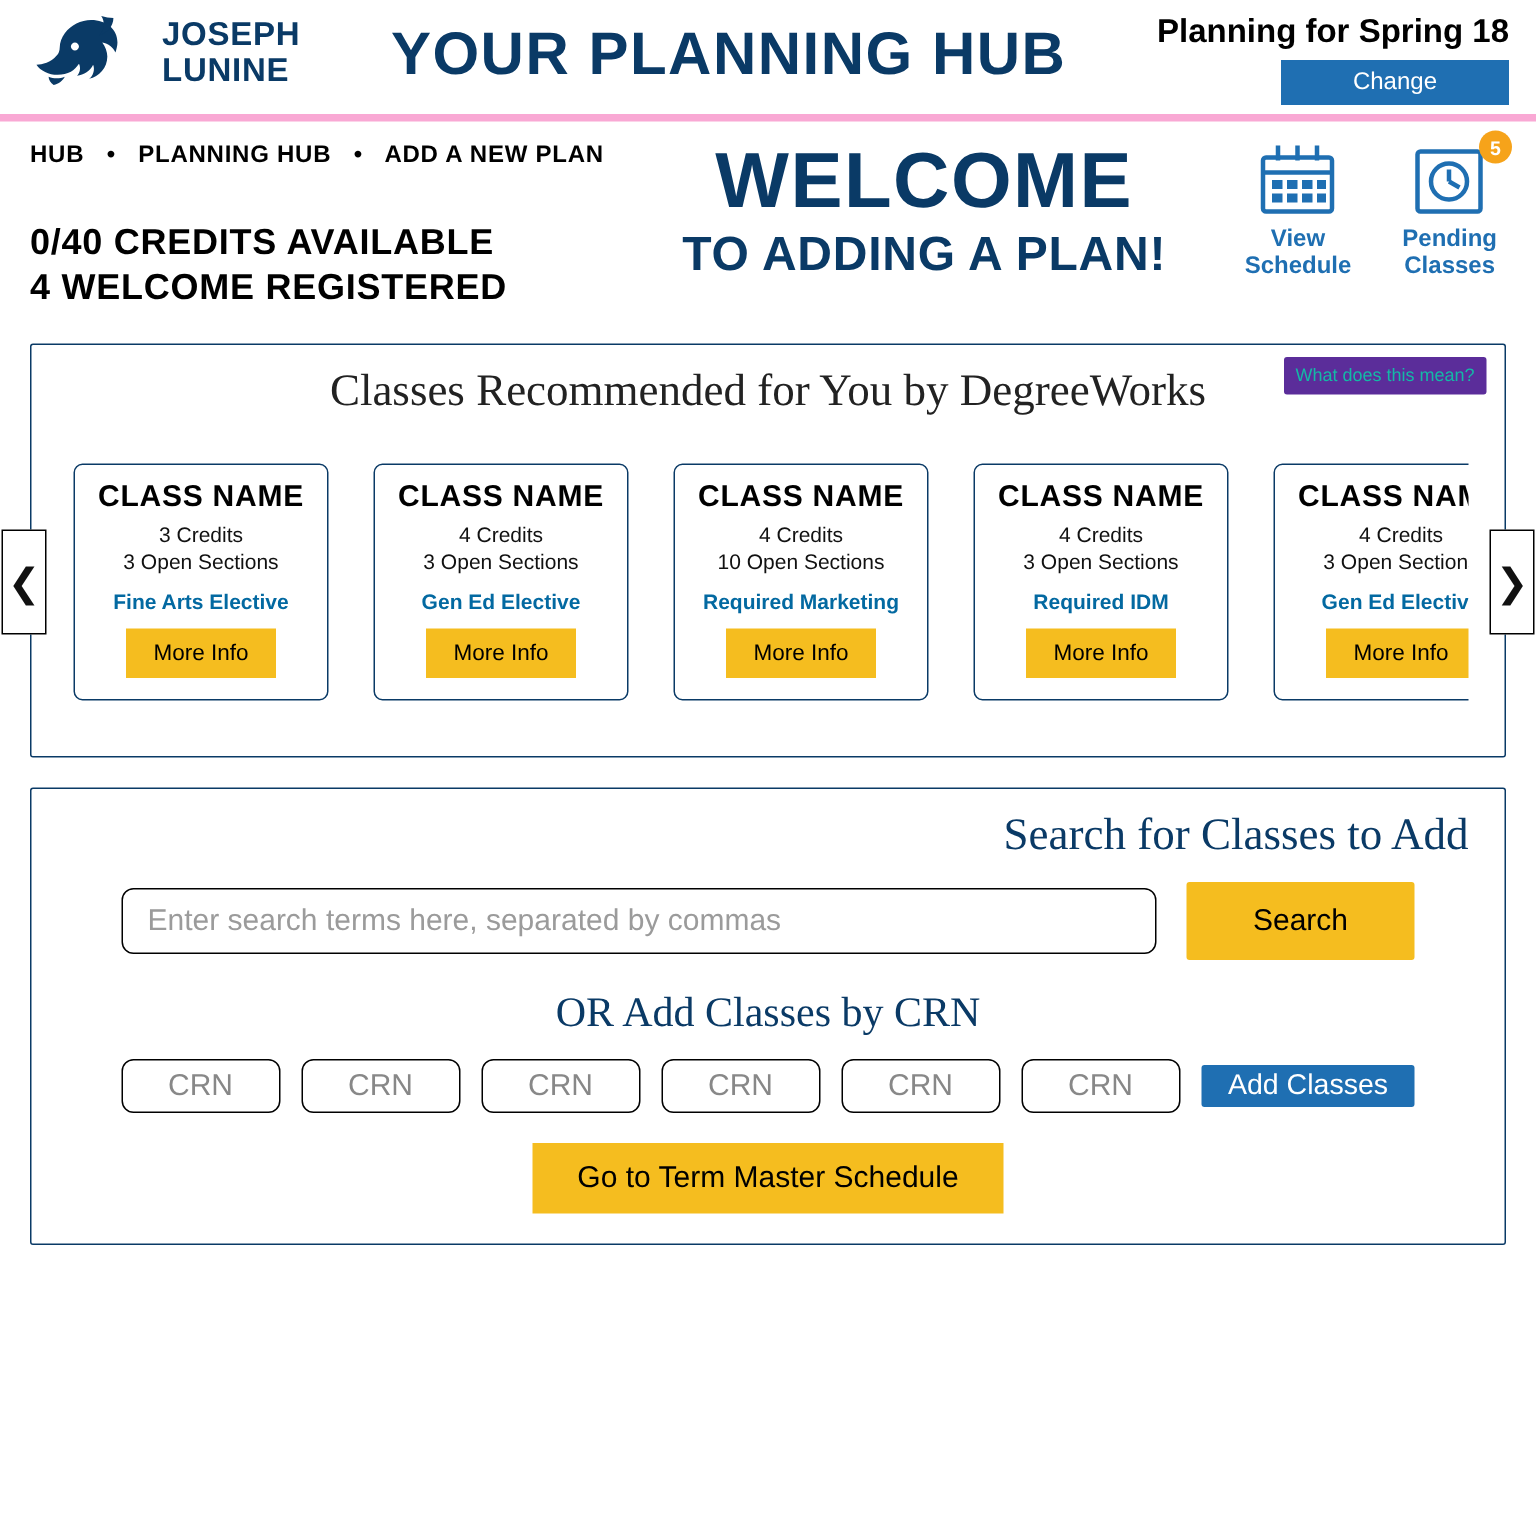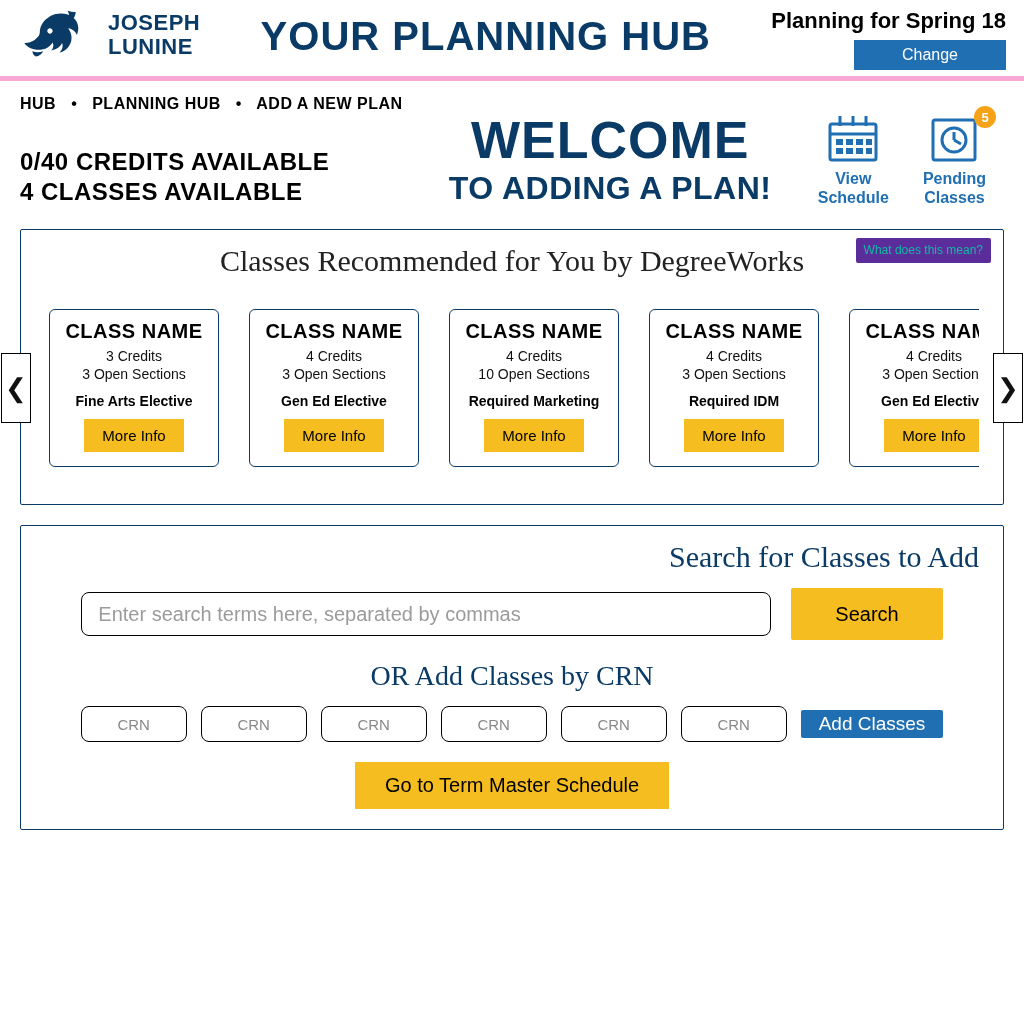--- a/index.html
+++ b/index.html
@@ -35,22 +35,22 @@
   }
   .header-right{text-align:right;}
   .term-label{font-weight:700;font-size:22px;color:#000;margin-bottom:6px;white-space:nowrap;}
   .btn-change{
     display:inline-block;background:var(--blue);color:#fff;border:none;
     padding:6px 48px;font-size:16px;cursor:pointer;
   }
 
   
   .subrow{
-    display:flex;align-items:flex-end;justify-content:space-between;
-    padding:14px 32px 6px 20px;
+    display:flex;align-items:flex-start;justify-content:space-between;
+    padding:14px 20px 6px 20px;
   }
   .subrow-left{min-width:300px;}
   .breadcrumb{
     font-family:"Arial Narrow",Arial,sans-serif;font-stretch:condensed;
     font-weight:700;letter-spacing:.5px;font-size:16px;color:#000;
   }
   .breadcrumb .sep{padding:0 10px;color:#000;}
   .credits-block{margin-top:34px;
     font-family:"Arial Narrow",Arial,sans-serif;font-stretch:condensed;
     color:#000;}
@@ -92,21 +92,21 @@
   }
   .card{
     flex:0 0 170px;border:1.5px solid var(--navy);border-radius:6px;
     padding:10px 10px 14px 10px;text-align:center;background:#fff;
   }
   .card .name{
     font-family:"Arial Narrow",Arial,sans-serif;font-stretch:condensed;
     font-weight:800;font-size:20px;color:#000;letter-spacing:.5px;margin-bottom:4px;
   }
   .card .meta{font-size:14px;color:#111;line-height:1.3;}
-  .card .req{font-size:14px;font-weight:700;color:#000000;margin-top:10px;}
+  .card .req{font-size:14px;font-weight:700;color:#0369a1;margin-top:10px;}
   .btn-gold{
     display:inline-block;background:var(--gold);color:#000;border:none;
     padding:8px 18px;font-size:15px;margin-top:10px;cursor:pointer;
   }
   .car-btn{
     position:absolute;top:50%;transform:translateY(-50%);
     width:30px;height:70px;background:#fff;border:1.5px solid #000;
     font-size:26px;display:flex;align-items:center;justify-content:center;cursor:pointer;
   }
   .car-prev{left:-44px;}
@@ -125,21 +125,21 @@
   .search-input::placeholder{color:#9b9b9b;}
   .btn-search{
     background:var(--gold);border:none;height:52px;padding:0 44px;font-size:20px;cursor:pointer;border-radius:2px;
   }
   .or-title{
     text-align:center;font-size:28px;color:var(--navy);
     font-family:Georgia,"Times New Roman",serif;margin:20px 0 14px 0;
   }
   .crn-row{display:flex;gap:14px;align-items:center;justify-content:center;flex-wrap:nowrap;}
   .crn-input{
-    width:106px;height:36px;border:1.5px solid #000;border-radius:8px;text-align:center;font-size:15px;
+    width:106px;height:36px;border:1.5px solid #000;border-radius:8px;text-align:center;font-size:20px;
   }
   .crn-input::placeholder{color:#888;}
   .btn-addclasses{
     background:var(--blue);color:#fff;border:none;height:28px;padding:0 18px;font-size:19px;cursor:pointer;border-radius:2px;
   }
   .btn-tms-row{text-align:center;margin-top:20px;}
   .btn-tms{
     background:var(--gold);border:none;padding:12px 30px;font-size:20px;cursor:pointer;
   }
 </style>
@@ -176,21 +176,21 @@
       <span class="sep">•</span>
       <span>ADD A NEW PLAN</span>
     </div>
     <div class="credits-block">
       <div class="credits-line">
         <span class="num">0/40</span>
         <span class="lbl">CREDITS AVAILABLE</span>
       </div>
       <div class="credits-line">
         <span class="num">4</span>
-        <span class="lbl">CLASSES AVAILABLE</span>
+        <span class="lbl">WELCOME REGISTERED</span>
       </div>
     </div>
   </div>
 
   <div class="welcome">
     <div class="big">WELCOME</div>
     <div class="small">TO ADDING A PLAN!</div>
   </div>
 
   <div class="subrow-right">

